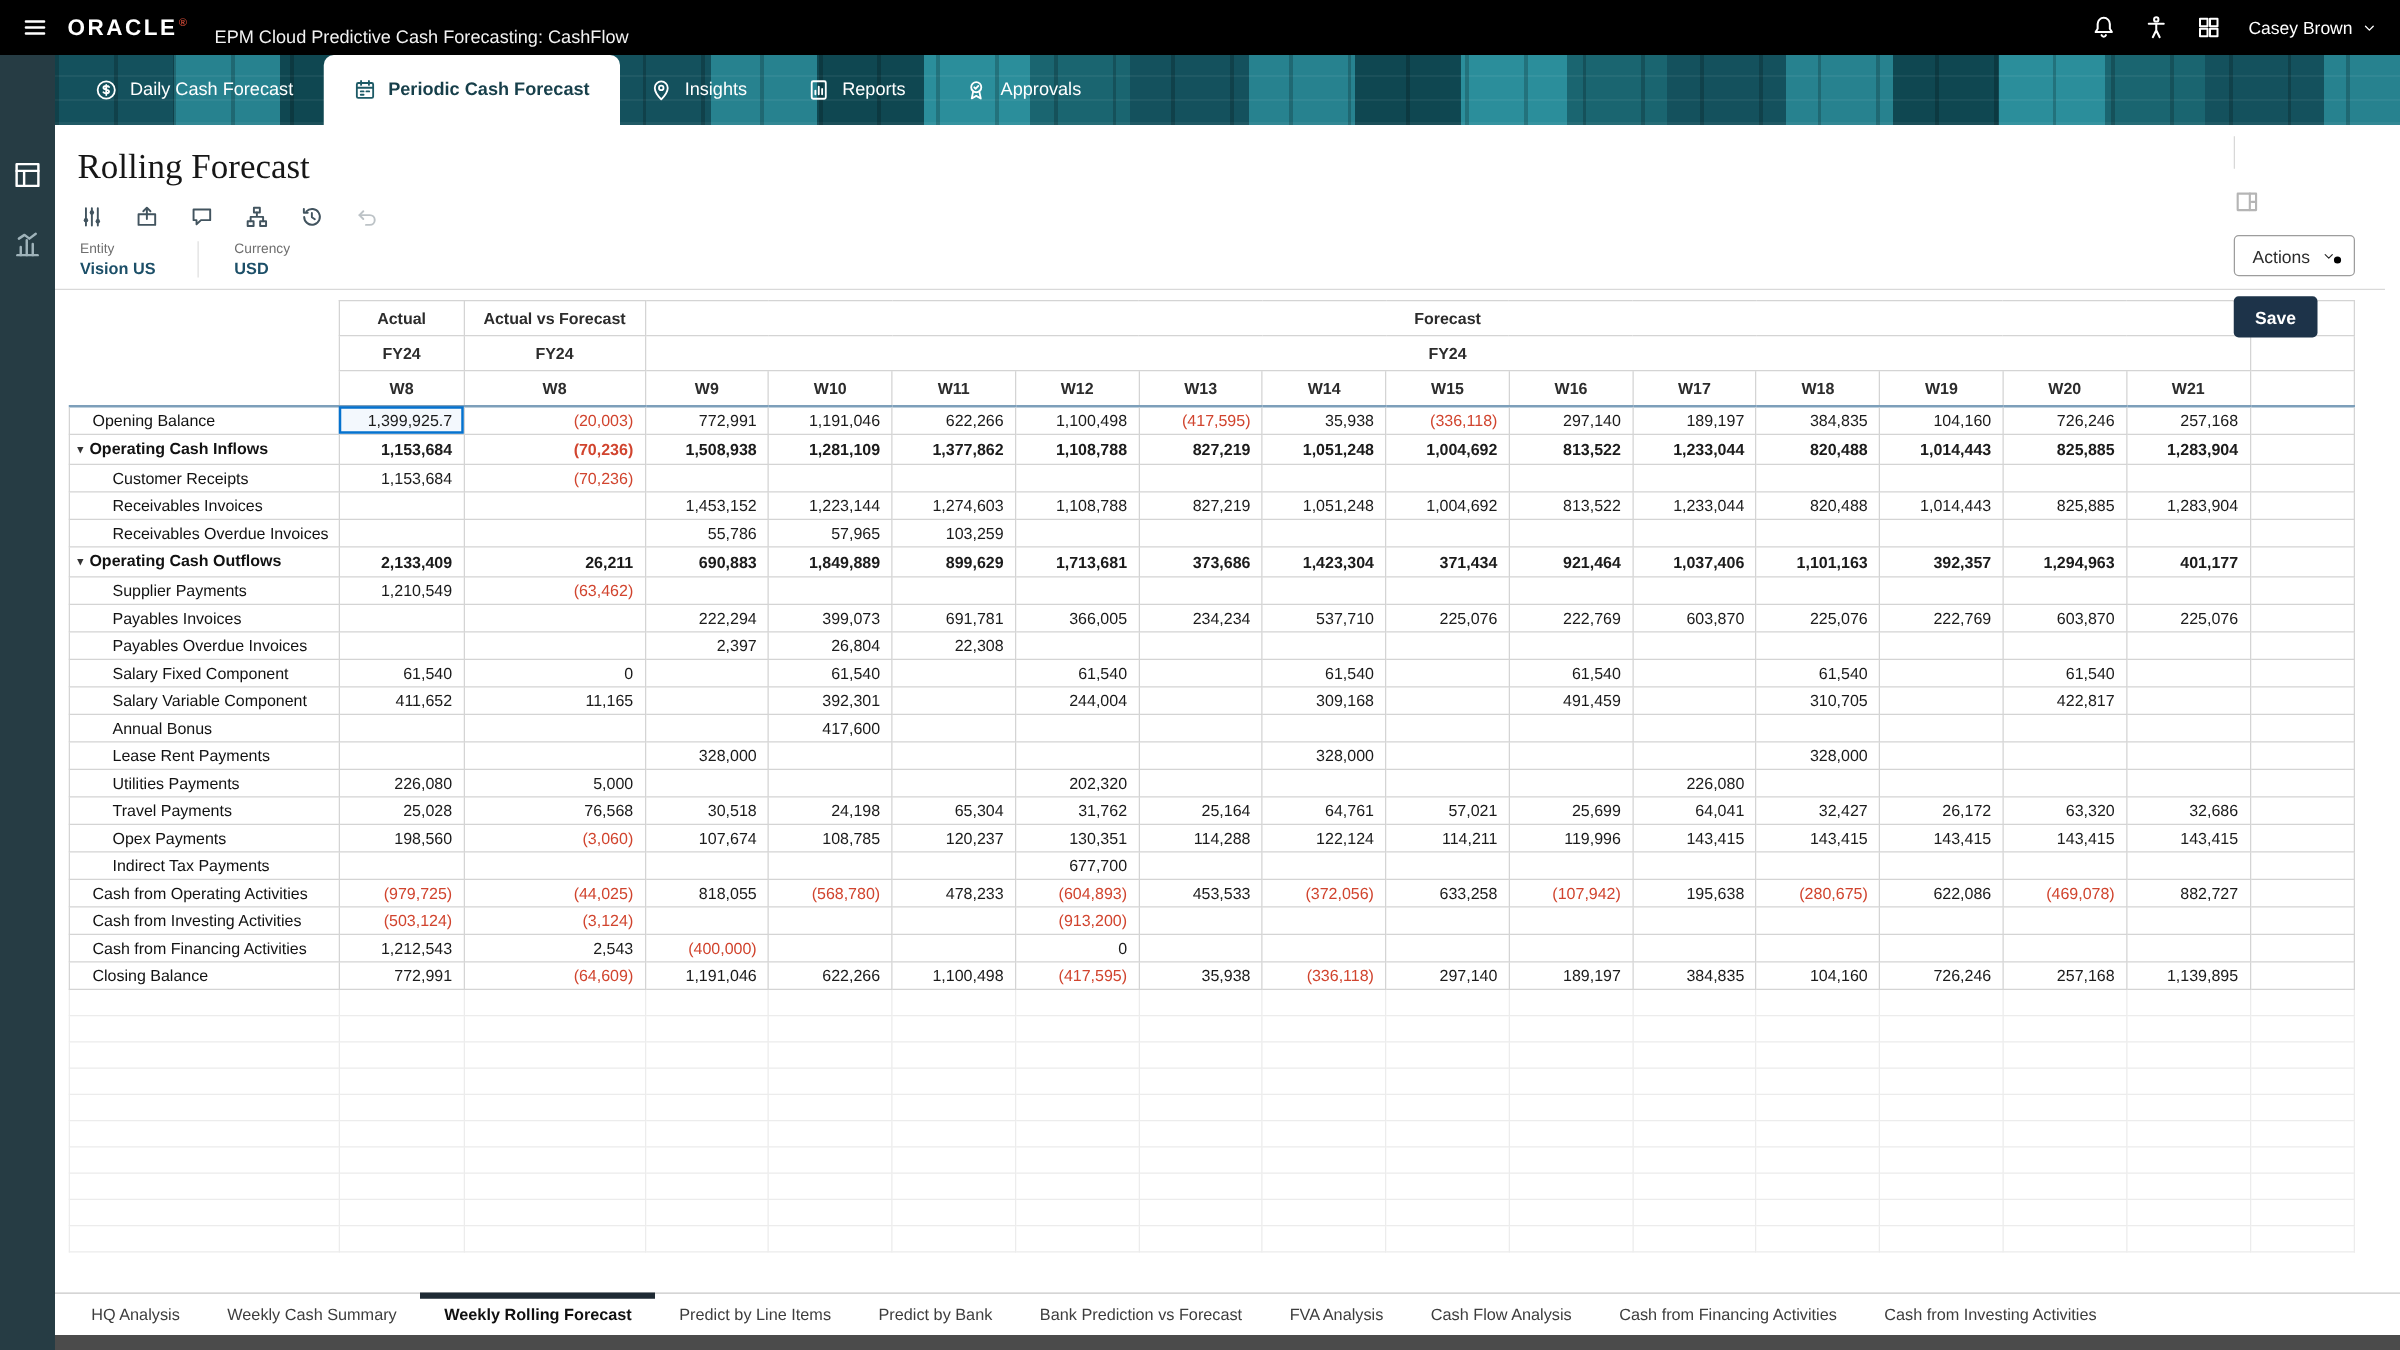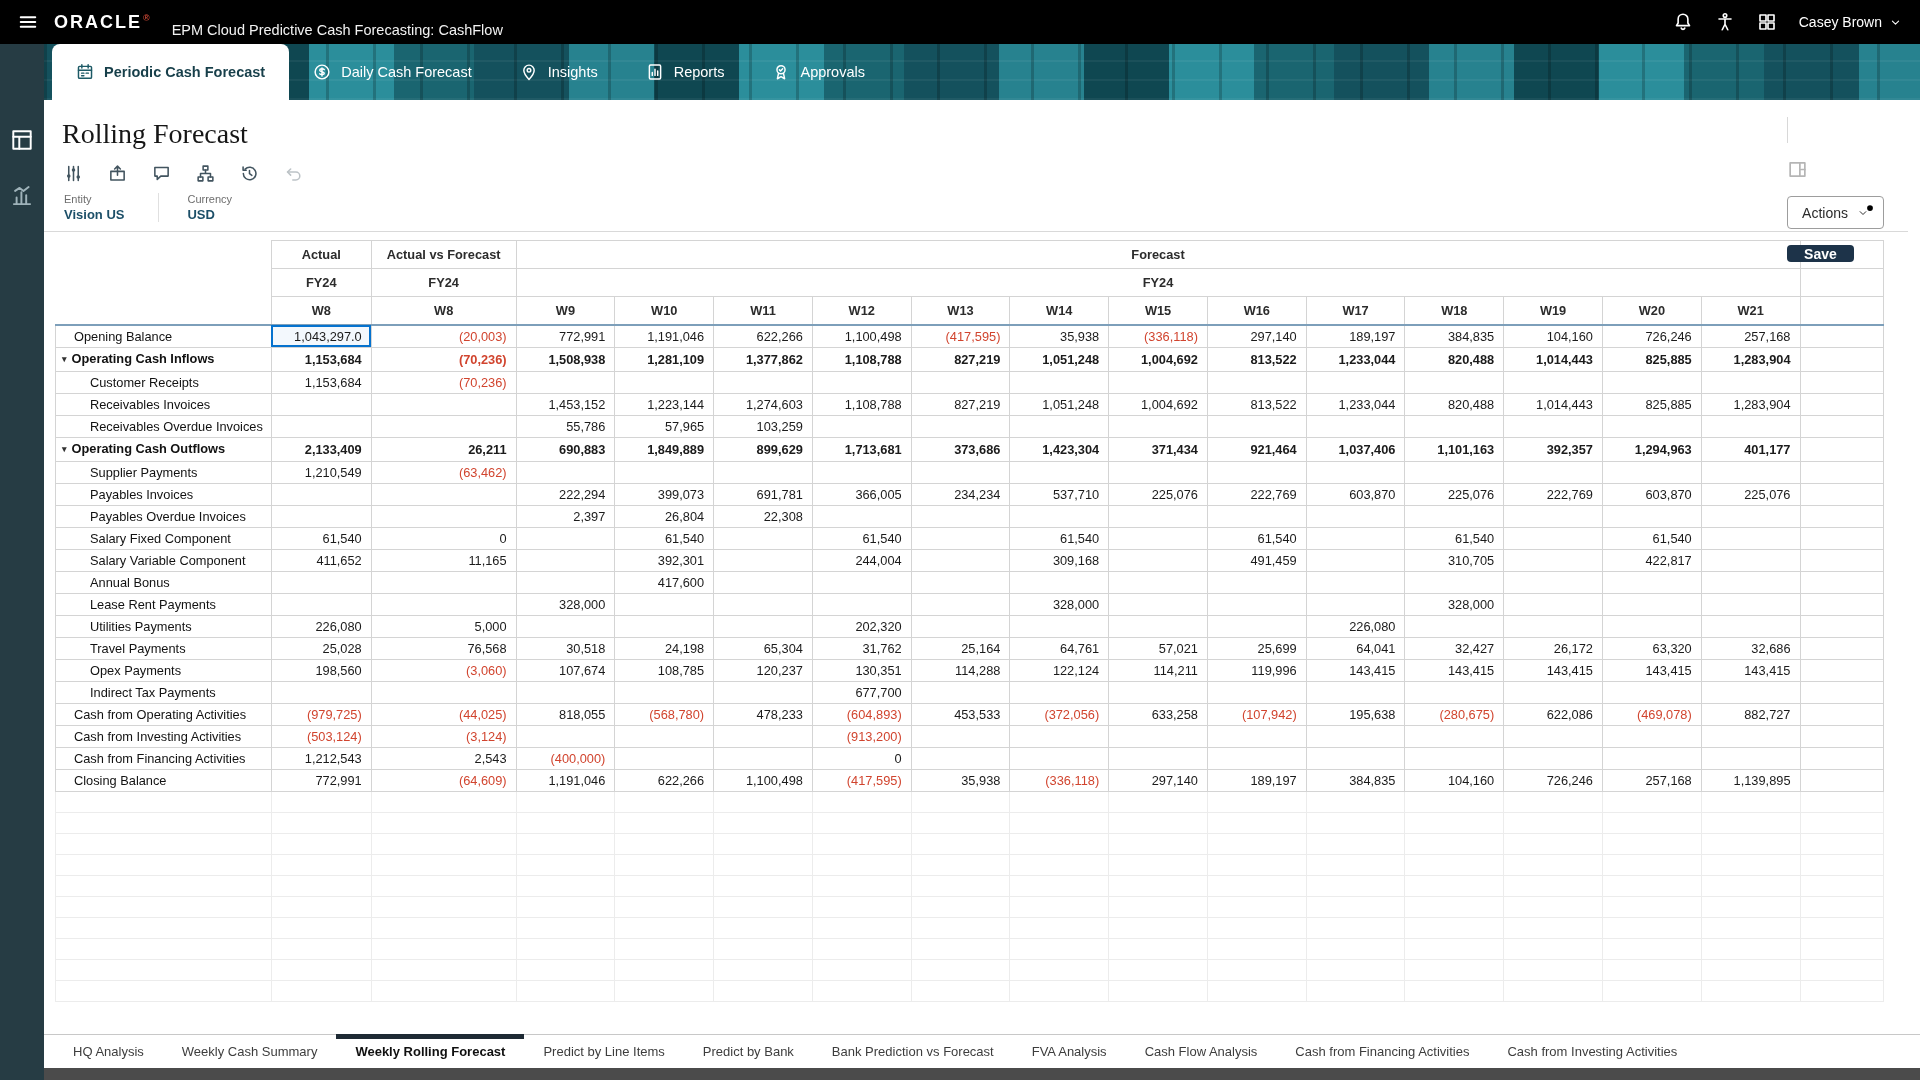--- a/index.html
+++ b/index.html
@@ -45,21 +45,21 @@
   
   .content { position:absolute; left:32px; top:100px; width:1876px; height:934px; background:#fff; }
   .page-header { height:58px; display:flex; align-items:center; padding:10px 24px 0 30px; }
   .page-title { font-family:"Liberation Serif", serif; font-size:28px; font-weight:400; color:#161616; }
   .header-actions { margin-left:auto; display:flex; align-items:flex-start; gap:16px; color:#2e2e2e;flex-direction:column; }
   .hicn { width:21px; height:21px; display:inline-flex; }
   .hdiv { width:1px; height:26px; background:#d8d8d8; }
   .btn-actions { display:flex; align-items:center; gap:9px; height:33px; padding:0 14px;
     background:#fff; border:1px solid #9d9d9d; border-radius:4px; font-size:14px; color:#2b2b2b; }
   .btn-actions .icn { width:12px; height:12px; }
-  .btn-save { height:17px; padding:0 17px; background:#1d3349; color:#fff; border:none;
+  .btn-save { height:33px; padding:0 17px; background:#1d3349; color:#fff; border:none;
     border-radius:4px; font-size:14px; font-weight:bold; font-family:"Liberation Sans",sans-serif; }
 
   .toolbar { height:30px; display:flex; align-items:center; gap:25px; padding-left:32px; color:#42545f; }
   .tool { width:19px; height:19px; display:inline-flex; }
 
   .pov { height:44px; display:flex; align-items:center; padding:0 28px 4px 32px;
     border-bottom:1px solid #d9d9d9; }
   .pov-item { display:flex; flex-direction:column; justify-content:center; gap:2px; }
   .pov-item.first { padding-right:34px; border-right:1px solid #e0e0e0; }
   .pov-item.second { padding-left:28px; }
@@ -140,37 +140,37 @@
         <svg viewBox="0 0 16 16">
             <path d="M4.2 6.2L8 10l3.8-3.8"></path>
           </svg>
       </span>
     </div>
   </div>
 </div>
 
 <div class="nav-strip" data-interactable="false">
   <div class="nav-tabs" data-interactable="false" style="display:flex;align-items:stretch;">
+      <div class="nav-tab" data-interactable="true">
+        <span class="icn" data-interactable="false">
+          <svg viewBox="0 0 16 16">
+            <circle cx="8" cy="8" r="6.1"></circle>
+            <path d="M8 4.4v7.2M10 5.9c-.6-.9-4-1.2-4 .5 0 1.8 4 .8 4 2.7 0 1.7-3.4 1.4-4 .5"></path>
+          </svg>
+        </span>
+        <span data-interactable="false">Daily Cash Forecast</span>
+      </div>
       <div class="nav-tab active" data-interactable="true">
         <span class="icn" data-interactable="false">
           <svg viewBox="0 0 16 16">
             <rect x="2.2" y="3" width="11.6" height="10.6" rx="1"></rect>
             <path d="M2.2 6.4h11.6M5.2 1.6v2.8M10.8 1.6v2.8M5 9h2M9 9h2M5 11.4h2"></path>
           </svg>
         </span>
         <span data-interactable="false">Periodic Cash Forecast</span>
-      </div>
-      <div class="nav-tab" data-interactable="true">
-        <span class="icn" data-interactable="false">
-          <svg viewBox="0 0 16 16">
-            <circle cx="8" cy="8" r="6.1"></circle>
-            <path d="M8 4.4v7.2M10 5.9c-.6-.9-4-1.2-4 .5 0 1.8 4 .8 4 2.7 0 1.7-3.4 1.4-4 .5"></path>
-          </svg>
-        </span>
-        <span data-interactable="false">Daily Cash Forecast</span>
       </div>
       <div class="nav-tab" data-interactable="true">
         <span class="icn" data-interactable="false">
           <svg viewBox="0 0 16 16">
             <path d="M8 14.6S3.4 9.9 3.4 6.5a4.6 4.6 0 1 1 9.2 0C12.6 9.9 8 14.6 8 14.6z"></path>
             <circle cx="8" cy="6.5" r="1.6"></circle>
           </svg>
         </span>
         <span data-interactable="false">Insights</span>
       </div>
@@ -365,21 +365,21 @@
             <th class="h-week" data-interactable="true">W18</th>
             <th class="h-week" data-interactable="true">W19</th>
             <th class="h-week" data-interactable="true">W20</th>
             <th class="h-week" data-interactable="true">W21</th>
             <th class="tail" data-interactable="false"></th>
           </tr>
         </thead>
         <tbody>
           <tr data-interactable="false">
             <td class="label ind1" data-interactable="true"><span data-interactable="false">Opening Balance</span></td>
-            <td class="num sel" data-interactable="true">1,043,297.0</td>
+            <td class="num sel" data-interactable="true">1,399,925.7</td>
             <td class="num neg" data-interactable="true">(20,003)</td>
             <td class="num" data-interactable="true">772,991</td>
             <td class="num" data-interactable="true">1,191,046</td>
             <td class="num" data-interactable="true">622,266</td>
             <td class="num" data-interactable="true">1,100,498</td>
             <td class="num neg" data-interactable="true">(417,595)</td>
             <td class="num" data-interactable="true">35,938</td>
             <td class="num neg" data-interactable="true">(336,118)</td>
             <td class="num" data-interactable="true">297,140</td>
             <td class="num" data-interactable="true">189,197</td>

